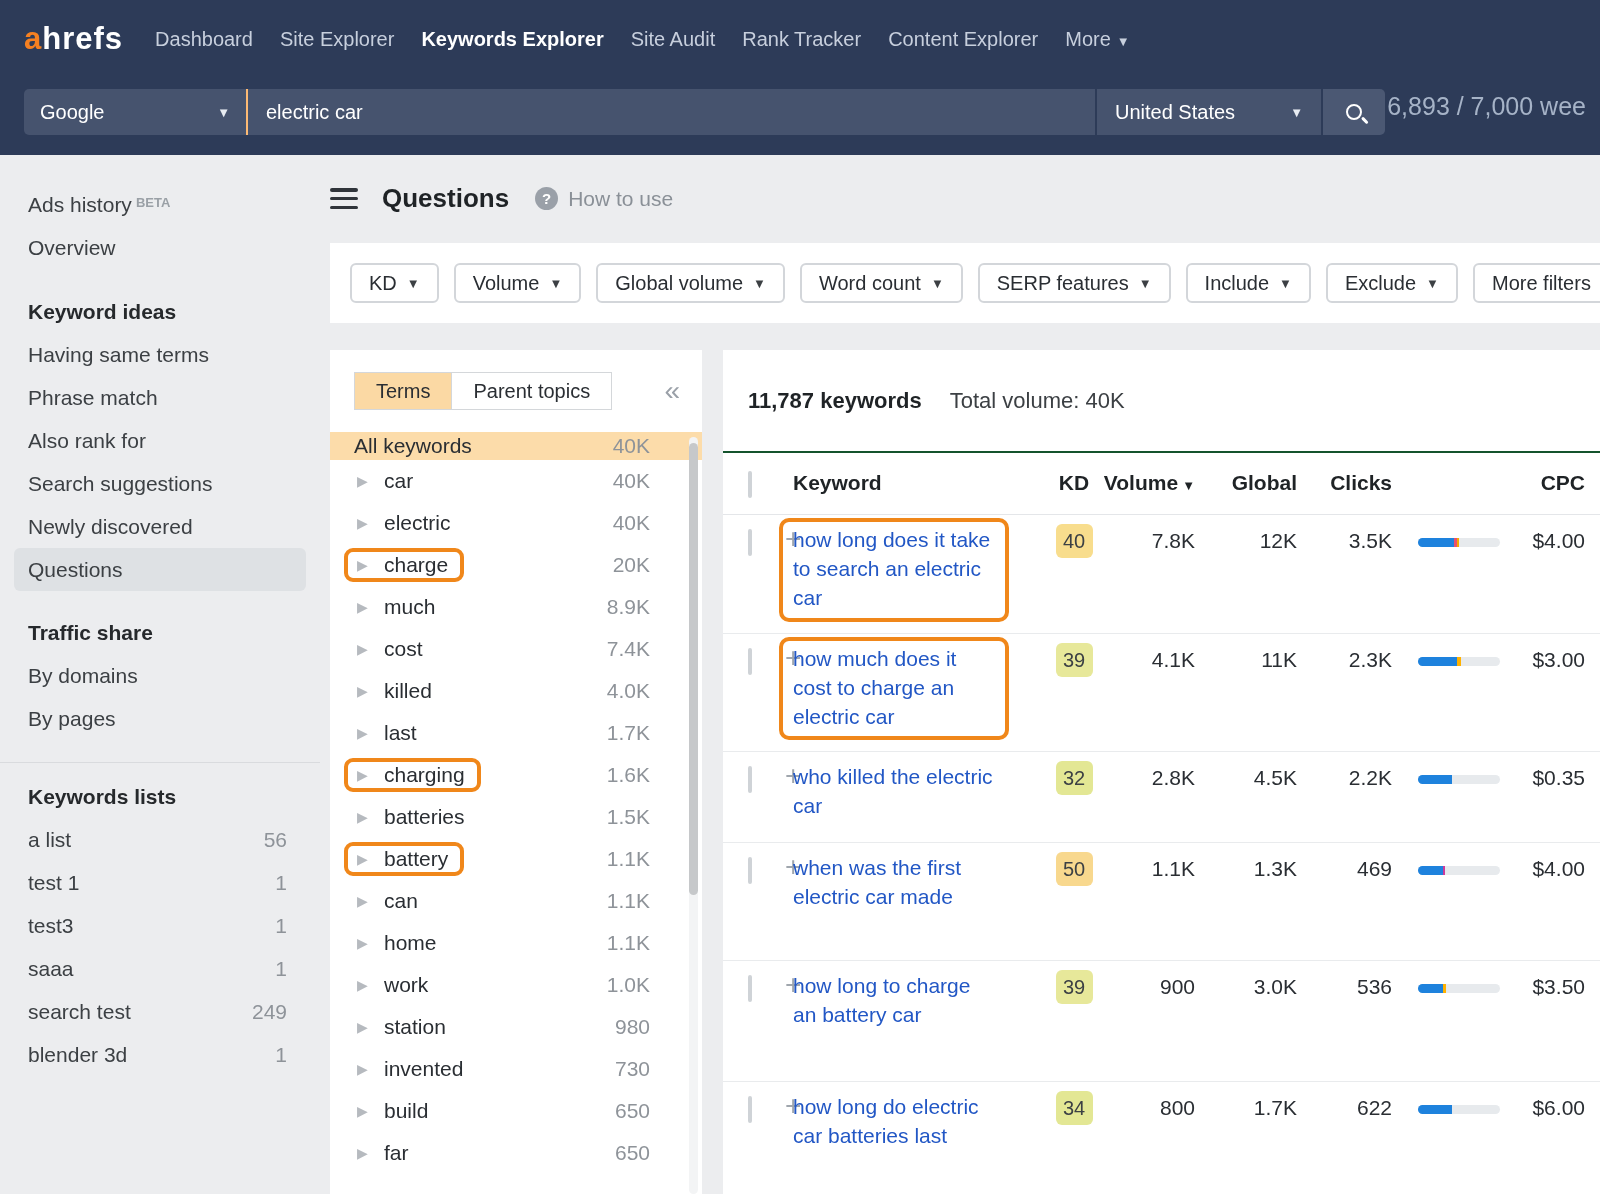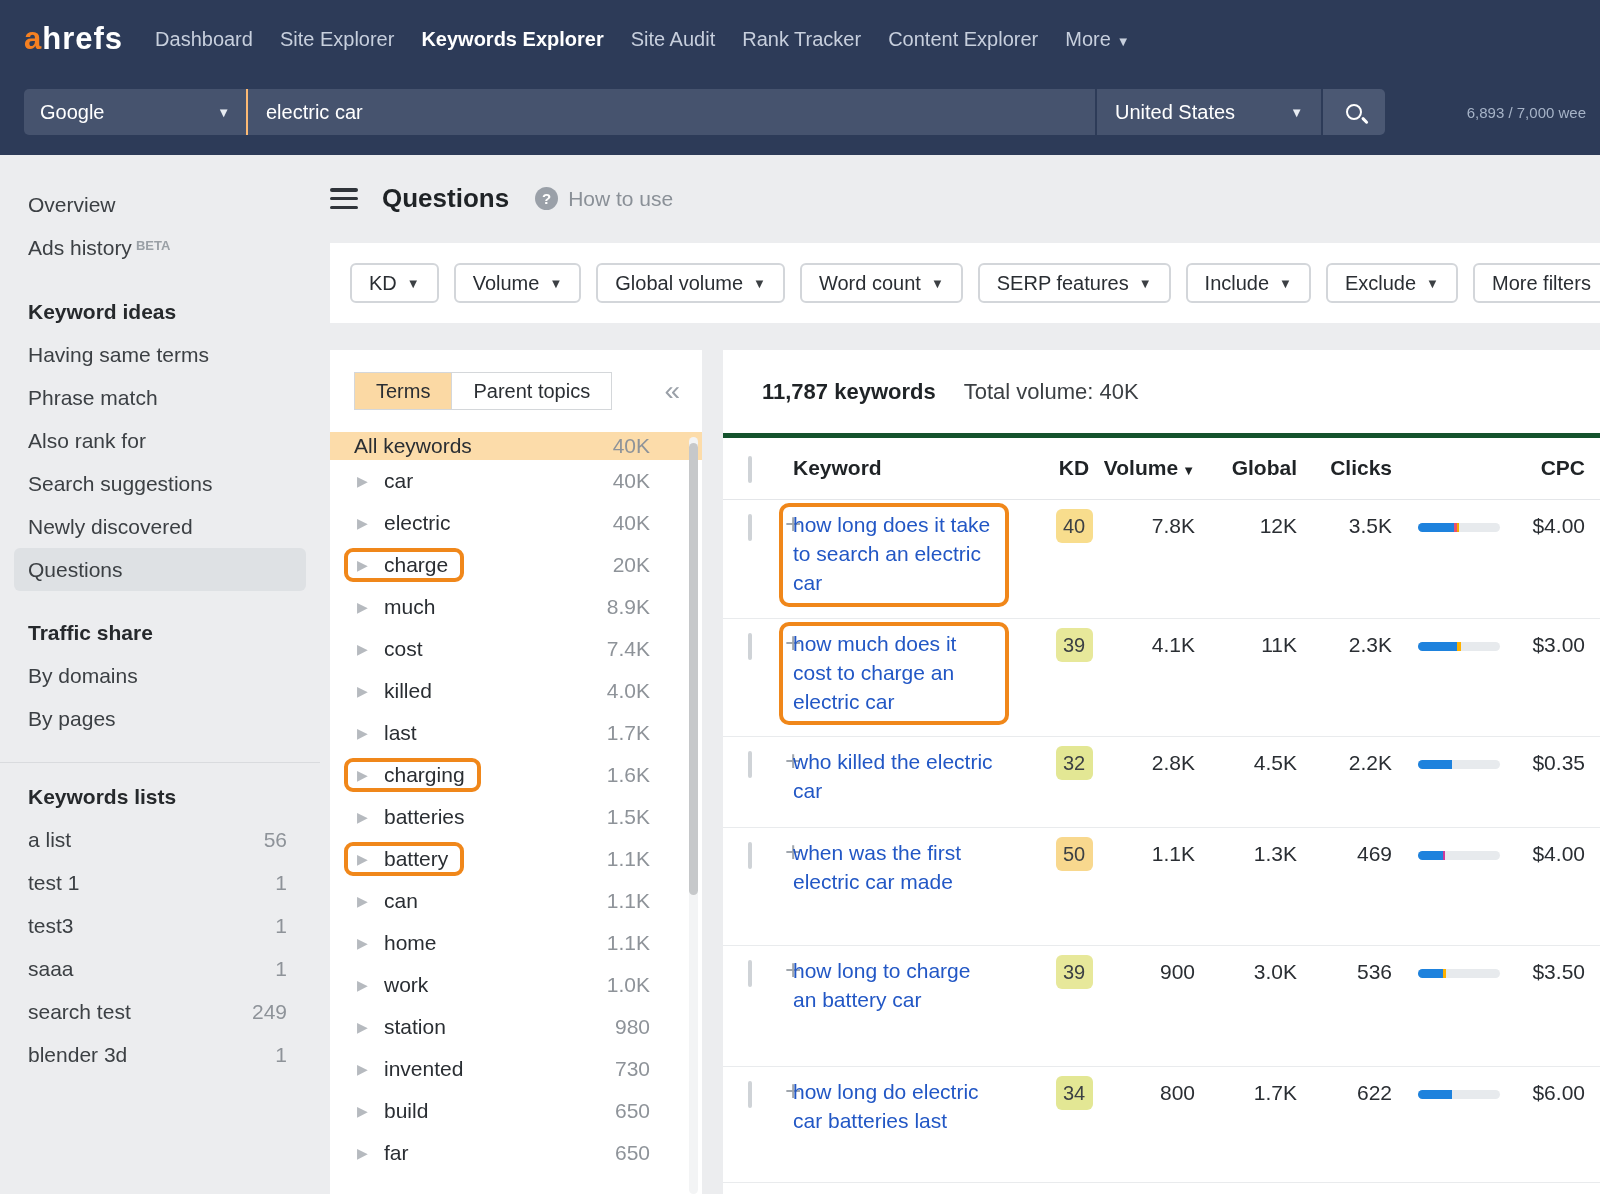--- a/index.html
+++ b/index.html
@@ -24,21 +24,21 @@
             padding:0 16px; border-right:2px solid #fdba74; cursor:pointer; }
   .engine .caret, .country .caret { margin-left:auto; font-size:13px; color:#e8ecf2; }
   .queryinput { flex:1; background:#46536e; border:none; outline:none; color:#fff; font-size:20px;
                 padding:0 18px; border-right:2px solid #2d3b58; font-family:"Liberation Sans",sans-serif; }
   .country { width:226px; background:#46536e; color:#fff; font-size:20px; display:flex; align-items:center;
              padding:0 18px; border-right:2px solid #2d3b58; cursor:pointer; }
   .searchbtn { width:62px; background:#4b5873; display:flex; align-items:center; justify-content:center; cursor:pointer; }
   .mag { position:relative; width:16px; height:16px; border:2.5px solid #fff; border-radius:50%; }
   .mag::after { content:""; position:absolute; left:13px; top:13px; width:8px; height:2.5px; background:#fff;
                 transform:rotate(45deg); border-radius:2px; }
-  .quota { position:absolute; right:14px; top:26px; color:#a6b3c7; font-size:15px; white-space:nowrap; }
+  .quota { position:absolute; right:14px; top:14px; color:#a6b3c7; font-size:25px; white-space:nowrap; }
 
   
   .sidebar { position:absolute; left:0; top:155px; width:320px; height:1039px; background:#ecedef; padding-top:28px; }
   .sb-item { height:43px; display:flex; align-items:center; padding:0 33px 0 28px; font-size:21px; color:#3c4044; cursor:pointer; }
   .sb-item .cnt { margin-left:auto; color:#8e9399; }
   .sb-item sup { font-size:13px; font-weight:bold; margin-left:4px; transform:translateY(-2px); }
   .sb-item sup.gray { color:#9aa0a6; } .sb-item sup.orange { color:#f0871a; }
   .sb-item.selected { background:#dee1e4; border-radius:6px; margin:0 14px; padding:0 19px 0 14px; }
   .sb-header { height:43px; display:flex; align-items:center; padding:0 28px; font-size:21px; font-weight:bold; color:#26292c; }
   .sb-gap1 { height:21px; } .sb-gap2 { height:20px; }
@@ -76,21 +76,21 @@
   .term { height:42px; display:flex; align-items:center; padding:0 52px 0 27px; font-size:21px; color:#2a2e33; cursor:pointer; }
   .term .tri { color:#b6babf; font-size:14px; margin-right:17px; width:10px; }
   .term .val { margin-left:auto; color:#8e9399; }
   .term .lblwrap { display:flex; align-items:center; }
   .term.annotated .lblwrap { border:4px solid #f0871a; border-radius:9px; padding:1px 12px 1px 9px; margin-left:-13px; }
   .vscroll { position:absolute; right:4px; top:87px; width:9px; height:757px; background:#f3f4f5; border-radius:5px; }
   .vthumb { position:absolute; left:0; top:6px; width:9px; height:452px; background:#c6c8ca; border-radius:5px; }
 
   
   .tablecard { position:absolute; left:723px; top:350px; width:877px; height:844px; background:#fff; }
-  .summary { height:88px; border-bottom:5px solid #14532d; display:flex; align-items:center; padding-left:39px; }
+  .summary { height:103px; border-bottom:2px solid #14532d; display:flex; align-items:center; padding-left:25px; }
   .summary .cnt { font-size:22px; font-weight:bold; color:#1f2326; margin-right:28px; }
   .summary .tot { font-size:22px; color:#3c4044; }
   .thead { position:relative; height:62px; border-bottom:1px solid #e4e6e9; font-size:21px; font-weight:bold; color:#1f2326; }
   .thead .cell, .trow .cell { position:absolute; }
   .checkbox { width:20px; height:20px; border:2px solid #cfd3d7; border-radius:4px; background:#fff; cursor:pointer; }
   .col-check { left:25px; top:20px; }
   .col-kw { left:70px; width:200px; }
   .col-kd-h { left:326px; width:50px; text-align:center; }
   .col-vol { left:380px; width:92px; text-align:right; }
   .col-glob { left:480px; width:94px; text-align:right; }
@@ -142,25 +142,25 @@
       </div>
       <div class="searchbtn">
           <span class="mag"></span>
         </div>
     </div>
     <div class="quota">6,893 / 7,000 wee</div>
   </div>
 
   <aside class="sidebar" id="sidebar">
       <div class="sb-item">
-        <span>Overview</span>
-      </div>
-      <div class="sb-item">
         <span>Ads history</span>
         <sup class="gray">BETA</sup>
+      </div>
+      <div class="sb-item">
+        <span>Overview</span>
       </div>
       <div class="sb-gap1"></div>
       <div class="sb-header">Keyword ideas</div>
       <div class="sb-item">
         <span>Having same terms</span>
       </div>
       <div class="sb-item">
         <span>Phrase match</span>
       </div>
       <div class="sb-item">

